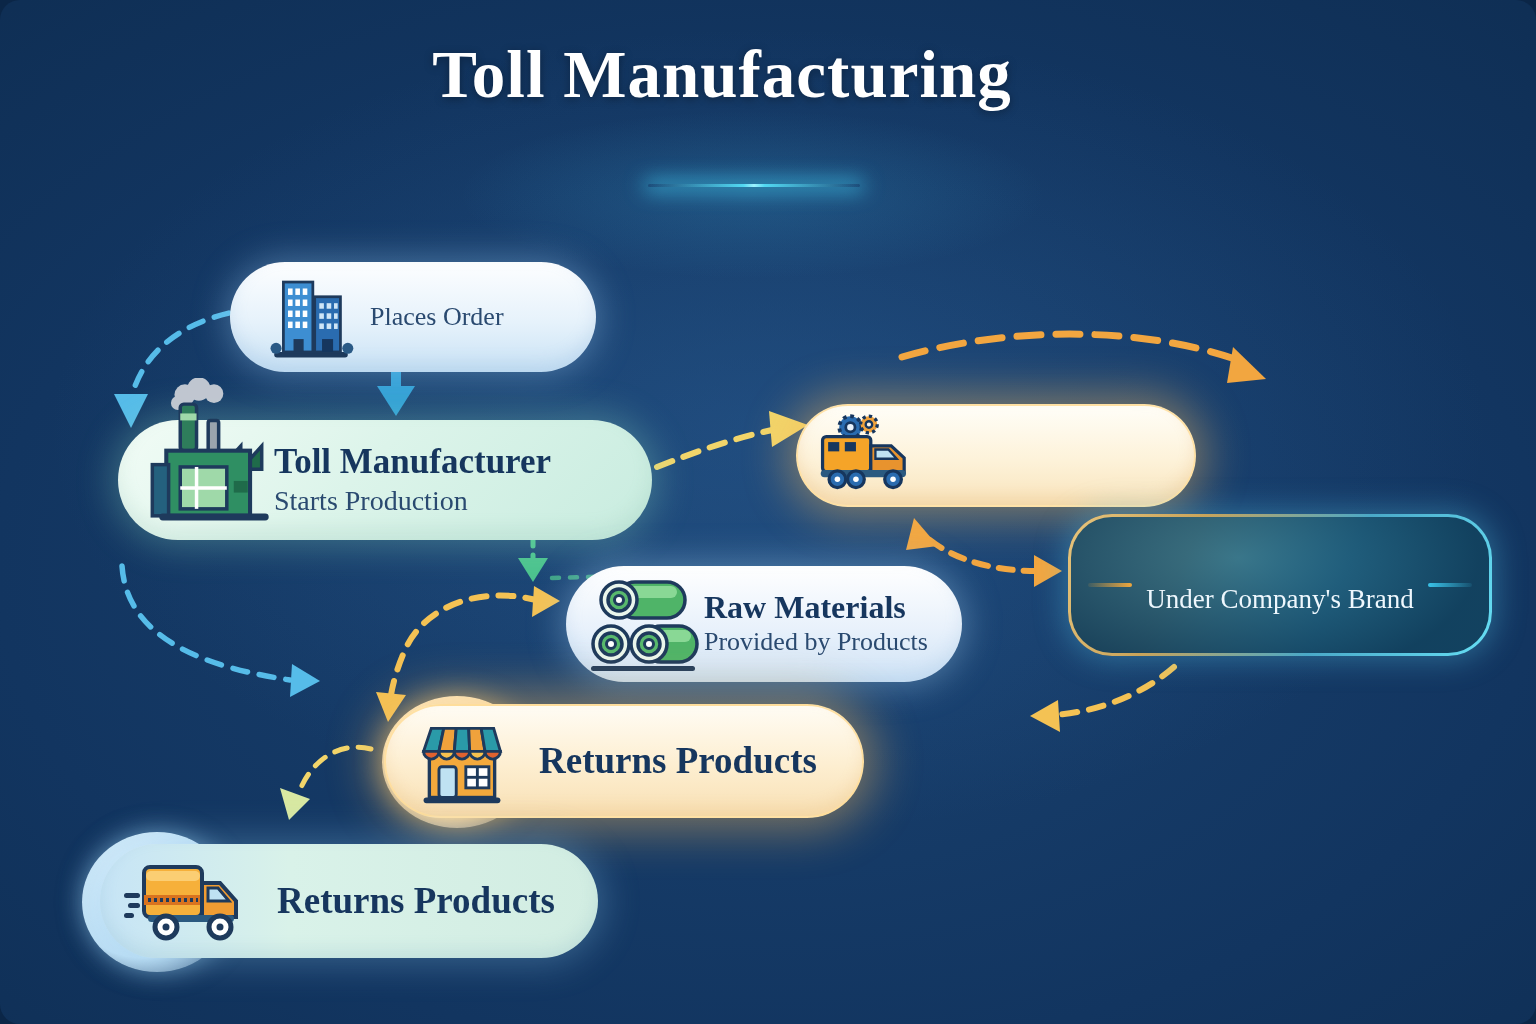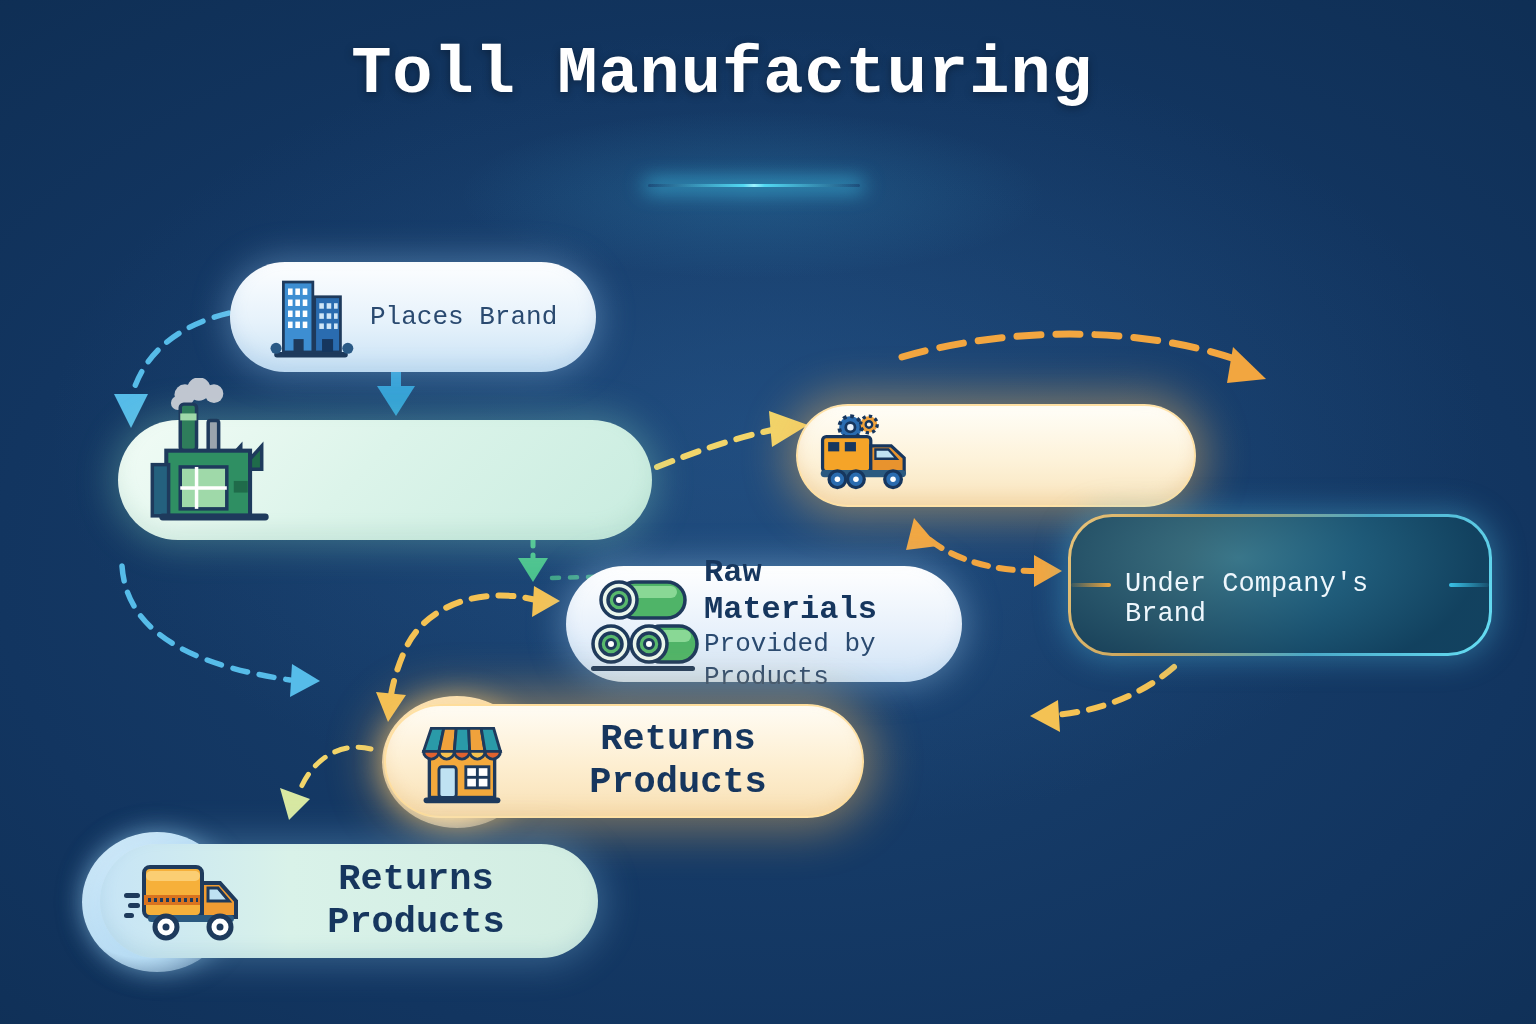--- a/index.html
+++ b/index.html
@@ -1,22 +1,23 @@
 <!DOCTYPE html>
 <html><head>
 <meta charset="utf-8">
 <style>
   html,body{margin:0;padding:0;background:#0b2647;}
   .stage{
     position:relative;width:1536px;height:1024px;overflow:hidden;
-    font-family:Liberation Mono, monospace;
+    font-family:Liberation Serif, serif;
     background:
       radial-gradient(420px 120px at 49% 19%, rgba(70,190,235,0.18), transparent 70%),
       radial-gradient(1000px 560px at 50% 42%, rgba(52,110,172,0.30), transparent 72%),
       radial-gradient(1400px 900px at 50% 55%, #1a4270 0%, #123560 55%, #0d2b4e 100%);
+    border-radius: 20px;
   }
   
   .title-wrap{position:absolute;left:0;top:36px;width:1444px;text-align:center;}
   .title-line1{font-size:67px;font-weight:bold;color:#ffffff;letter-spacing:1px;text-shadow:0 2px 8px rgba(0,0,0,.35);}
   .title-row2{display:flex;align-items:center;justify-content:center;gap:26px;margin-top:8px;}
   .title-line2{font-size:58px;font-weight:bold;color:#85cdf2;text-shadow:0 2px 8px rgba(0,0,0,.35);}
   .tdash{height:3px;border-radius:2px;background:linear-gradient(90deg,rgba(100,205,195,.1),#63cbc3,rgba(100,205,195,.15));}
   .tdash.left{width:95px;} .tdash.right{width:120px;}
   .title-glow{position:absolute;left:648px;top:184px;width:212px;height:3px;border-radius:2px;
     background:linear-gradient(90deg,transparent,#52d8f2 45%,#9ef2ff 50%,#52d8f2 55%,transparent);
@@ -182,21 +183,21 @@
           <rect x="59" y="57" width="5" height="6"></rect>
             <rect x="67" y="57" width="5" height="6"></rect>
             <rect x="75" y="57" width="4" height="6"></rect>
         </g>
         <rect x="62" y="74" width="12" height="14" fill="#16365e"></rect>
         <circle cx="12" cy="84" r="6" fill="#2a5a86"></circle>
           <circle cx="90" cy="84" r="6" fill="#2a5a86"></circle>
       </svg>
     </div>
     <div class="txt">
-      <div class="csub">Places Brand</div>
+      <div class="csub">Places Order</div>
     </div>
   </div>
 
   <div class="card pill card-toll">
     <div class="icon-box">
       <svg width="128" height="150" viewBox="0 0 110 128">
         <g fill="#c9ced6" opacity="0.95">
           <circle cx="30" cy="14" r="9"></circle>
             <circle cx="42" cy="9" r="10"></circle>
             <circle cx="55" cy="13" r="8"></circle>
@@ -208,20 +209,24 @@
         <polygon points="60,78 78,58 78,78" fill="#1f6b4a" stroke="#1e3a5c" stroke-width="3"></polygon>
         <polygon points="78,78 96,58 96,78" fill="#1f6b4a" stroke="#1e3a5c" stroke-width="3"></polygon>
         <rect x="14" y="62" width="72" height="56" fill="#2f8f63" stroke="#1e3a5c" stroke-width="3.5"></rect>
         <rect x="2" y="74" width="14" height="44" fill="#24617e" stroke="#1e3a5c" stroke-width="3"></rect>
         <rect x="26" y="76" width="40" height="36" fill="#9fd9a9" stroke="#1e3a5c" stroke-width="3"></rect>
         <line x1="40" y1="76" x2="40" y2="112" stroke="#ffffff" stroke-width="3"></line>
         <line x1="26" y1="94" x2="66" y2="94" stroke="#ffffff" stroke-width="3"></line>
         <rect x="72" y="88" width="12" height="10" fill="#1f6b4a"></rect>
         <rect x="8" y="116" width="94" height="6" rx="3" fill="#1e3a5c"></rect>
       </svg>
+    </div>
+    <div class="txt">
+      <div class="ctitle">Toll Manufacturer</div>
+      <div class="csub">Starts Production</div>
     </div>
   </div>
 
   <div class="card pill card-finished">
     <div class="icon-box" style="width:108px;height:96px;">
       <svg width="102" height="90" viewBox="0 0 110 94">
         <circle cx="36" cy="16" r="12" fill="#2a6cb0" stroke="#16365e" stroke-width="4" stroke-dasharray="4 4"></circle>
         <circle cx="36" cy="16" r="5" fill="#e8f2fb" stroke="#16365e" stroke-width="3"></circle>
         <circle cx="56" cy="13" r="9" fill="#f0a23c" stroke="#16365e" stroke-width="3.5" stroke-dasharray="3.5 3.5"></circle>
         <circle cx="56" cy="13" r="3.5" fill="#fff3df" stroke="#16365e" stroke-width="2.5"></circle>

